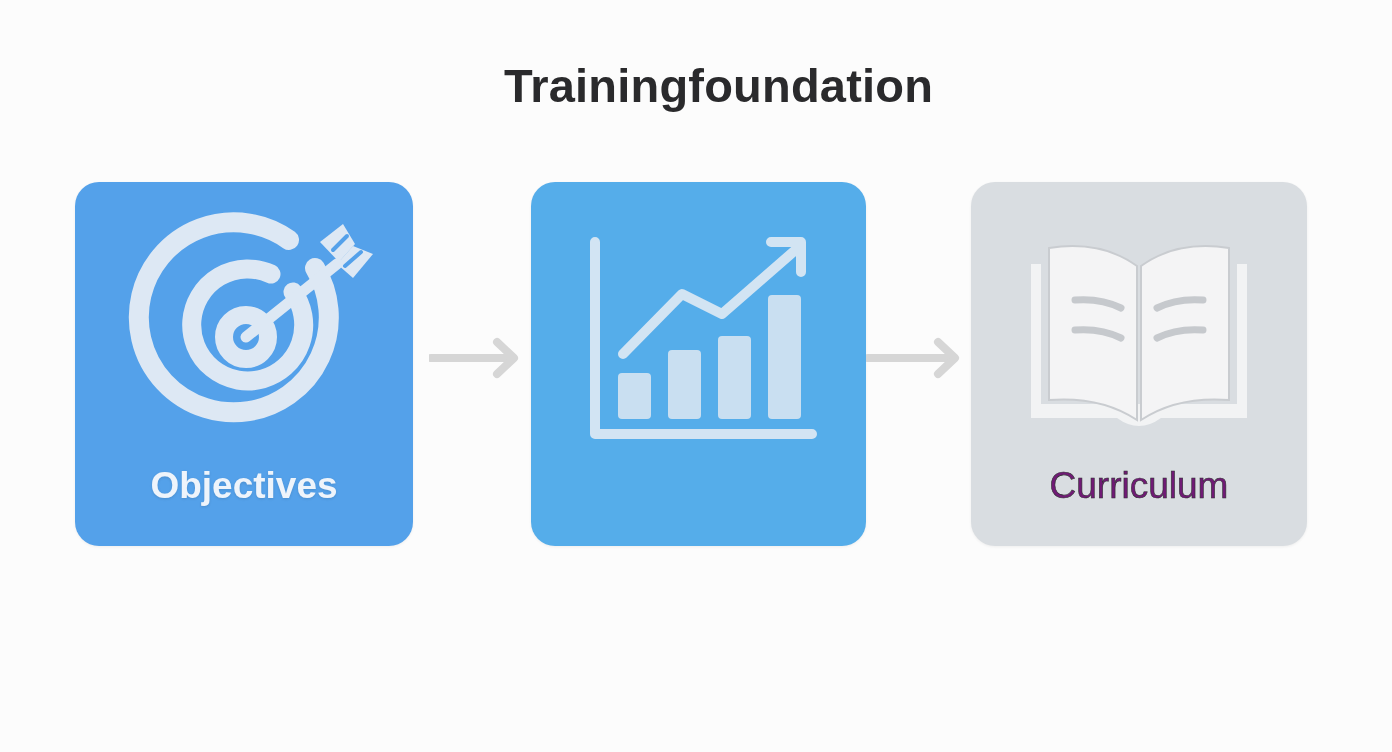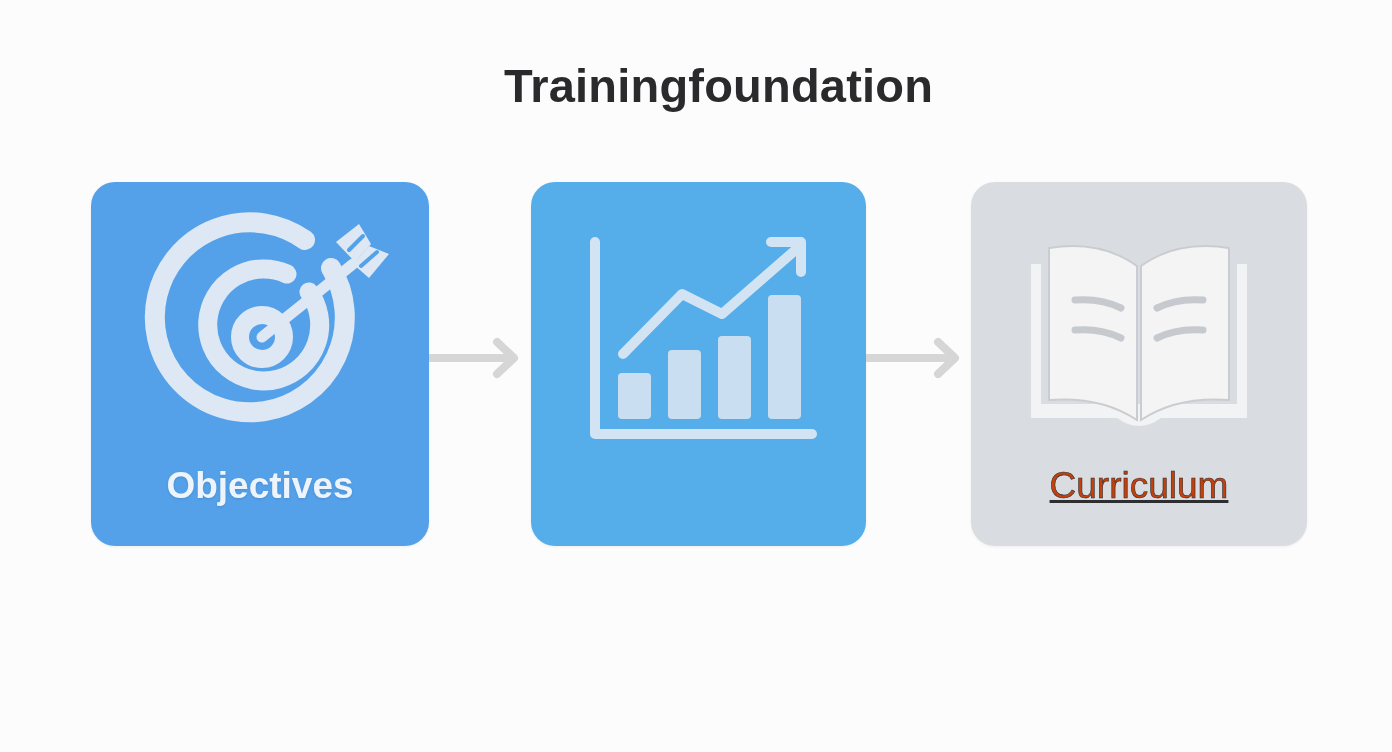--- a/index.html
+++ b/index.html
@@ -13,30 +13,30 @@
     position:absolute; left:0; top:58px; width:1437px;
     text-align:center;
     font-size:47px; font-weight:bold; color:#2a2a2c;
     letter-spacing:0.2px;
   }
   .card {
     position:absolute; top:182px; height:364px;
     border-radius:24px;
     box-shadow:0 1px 3px rgba(0,0,0,0.06);
   }
-  .card-1 { left:91px;  width:338px; background:#54a1ea; }
+  .card-1 { left:75px;  width:338px; background:#54a1ea; }
   .card-2 { left:531px; width:335px; background:#55adea; }
   .card-3 { left:971px; width:336px; background:#d9dde1; }
   .card svg.icon { position:absolute; left:0; top:0; }
   .card-label {
     position:absolute; left:0; right:0; top:283px;
     text-align:center; font-size:37px; font-weight:bold;
   }
   .card-1 .card-label, .card-2 .card-label { color:#eef4fb; text-shadow:0 1px 3px rgba(0,0,0,0.12); }
-  .card-3 .card-label { color:#c2410c; font-weight:normal;text-decoration:underline; -webkit-text-stroke:0.6px #2e2e30; }
+  .card-3 .card-label { color:#701a75; font-weight:normal; -webkit-text-stroke:0.6px #2e2e30; }
   .connector { position:absolute; top:336px; }
 </style>
 </head>
 <body>
 
 <div class="title">Trainingfoundation</div>
 
 <div class="card card-1">
   <svg class="icon" width="338" height="280" viewBox="0 0 338 280">
     <g fill="none" stroke="#dde8f4" stroke-linecap="round">

